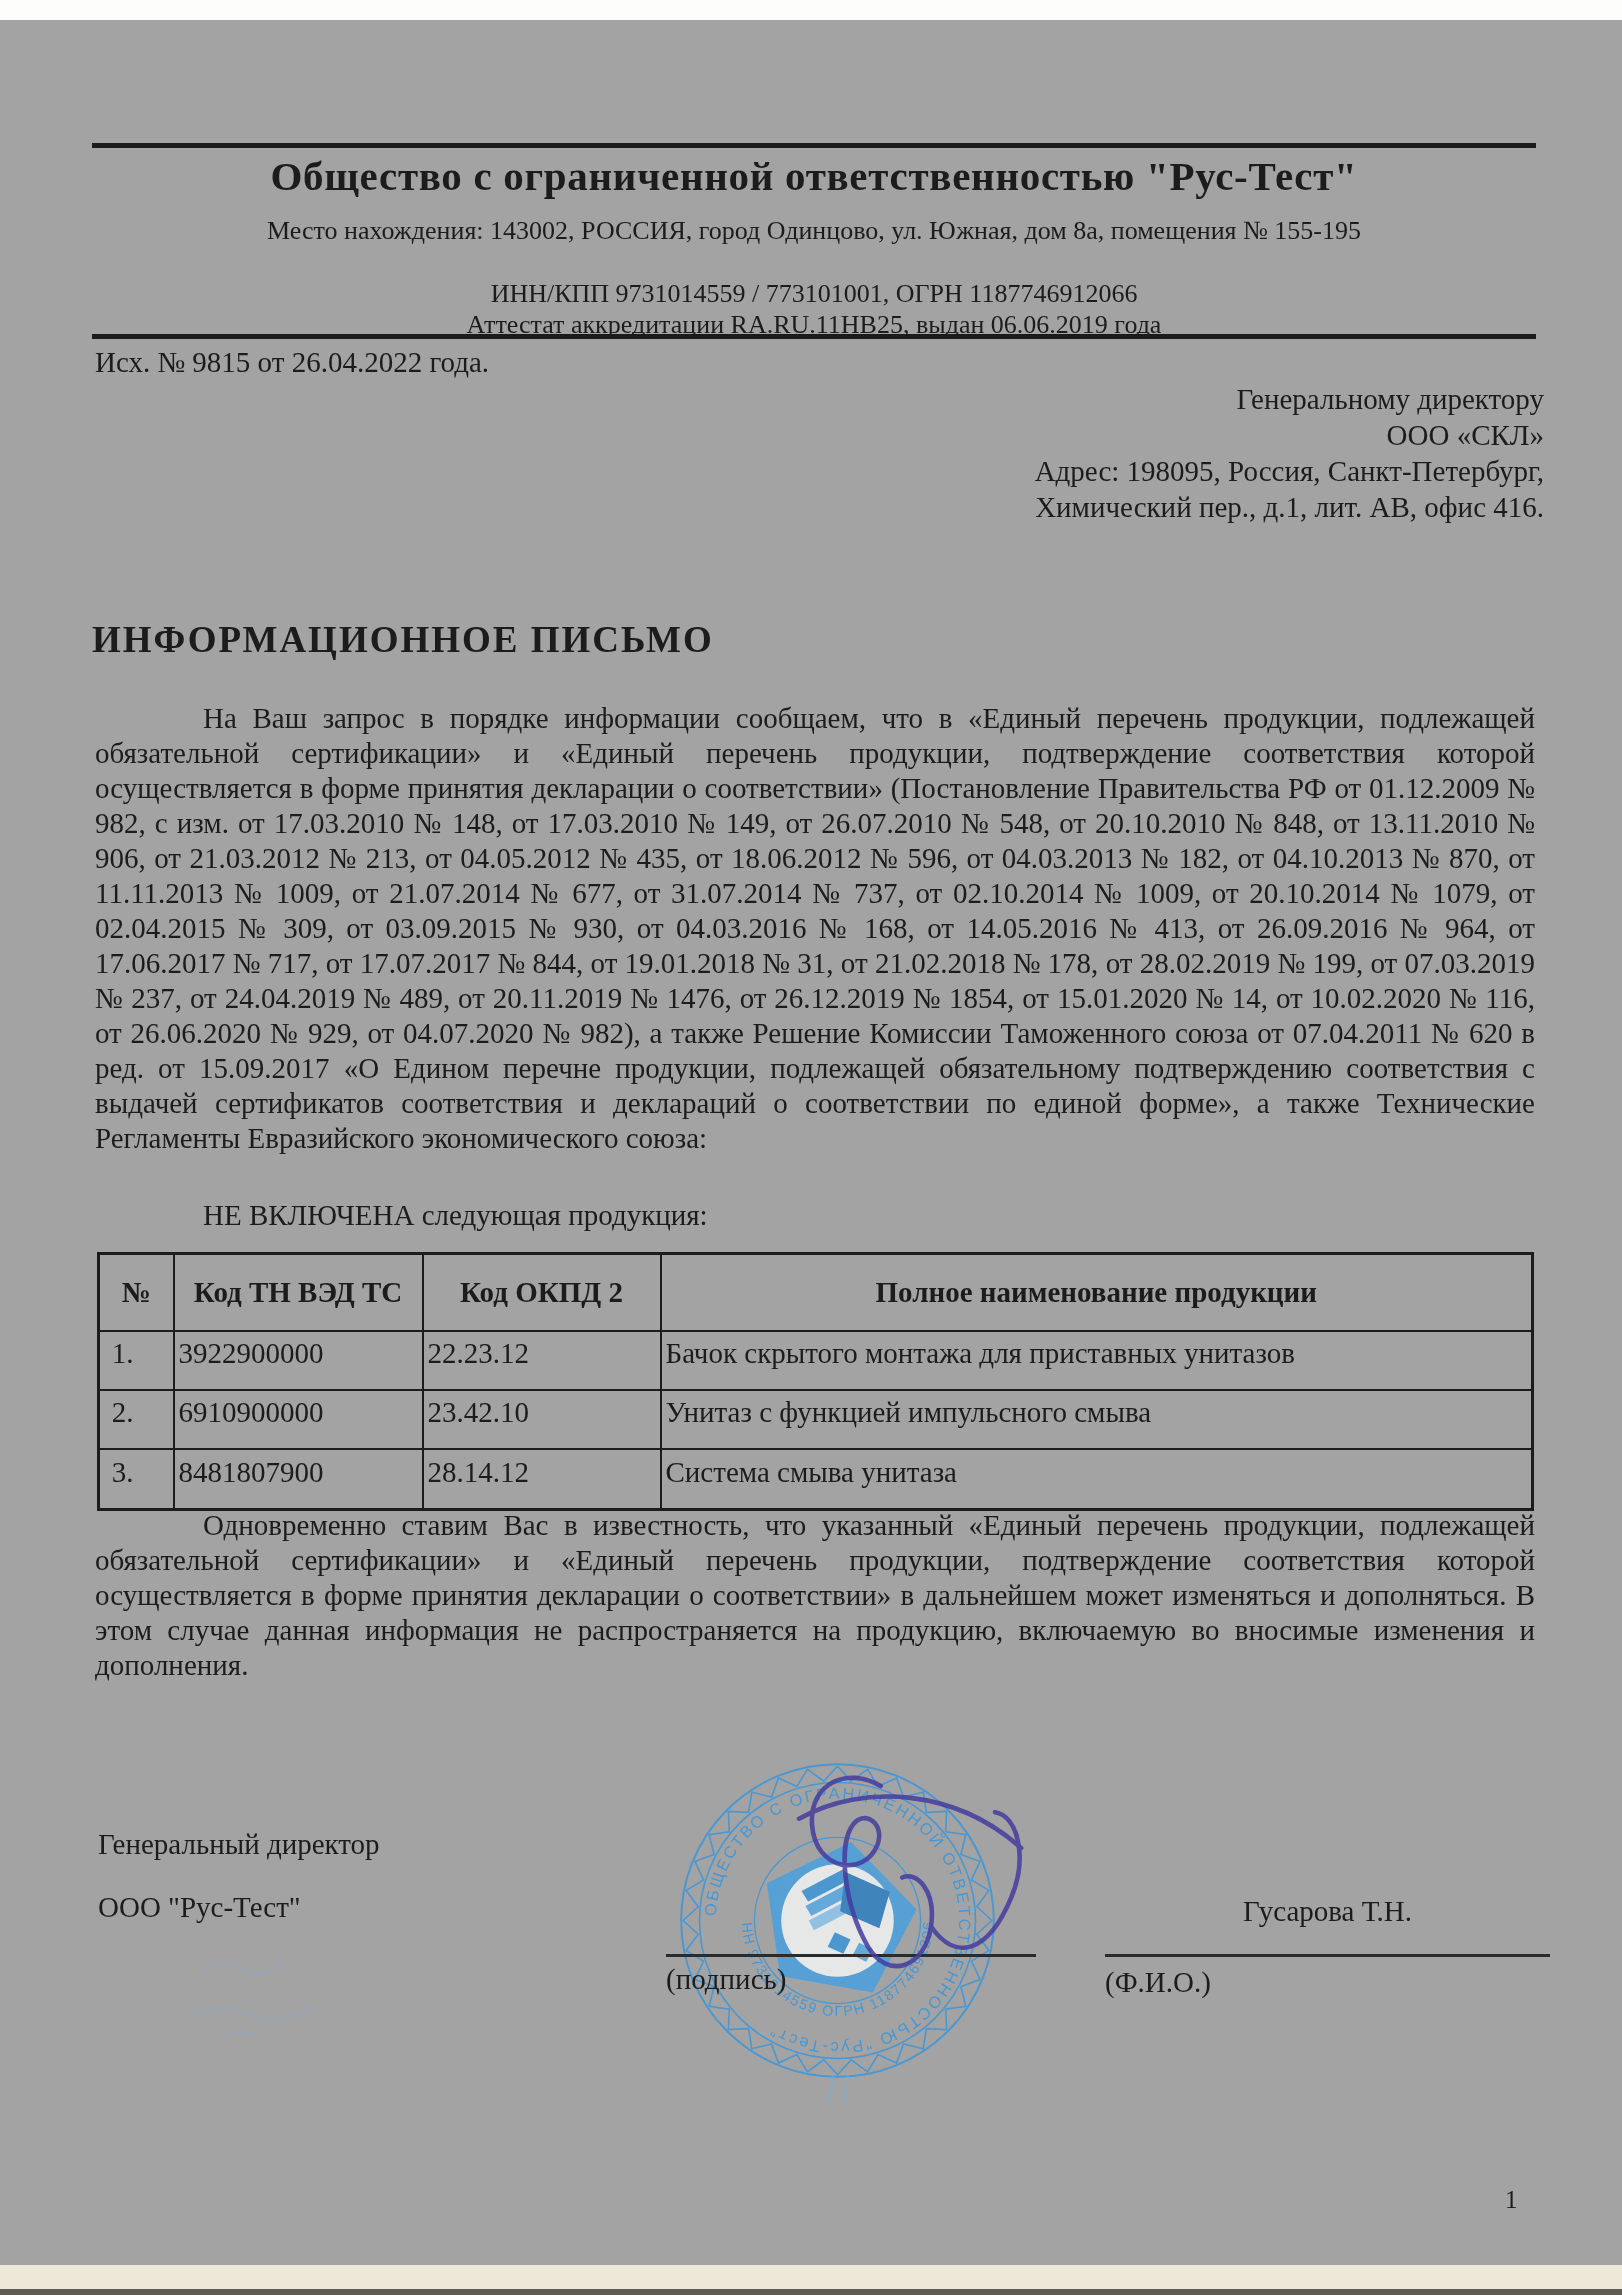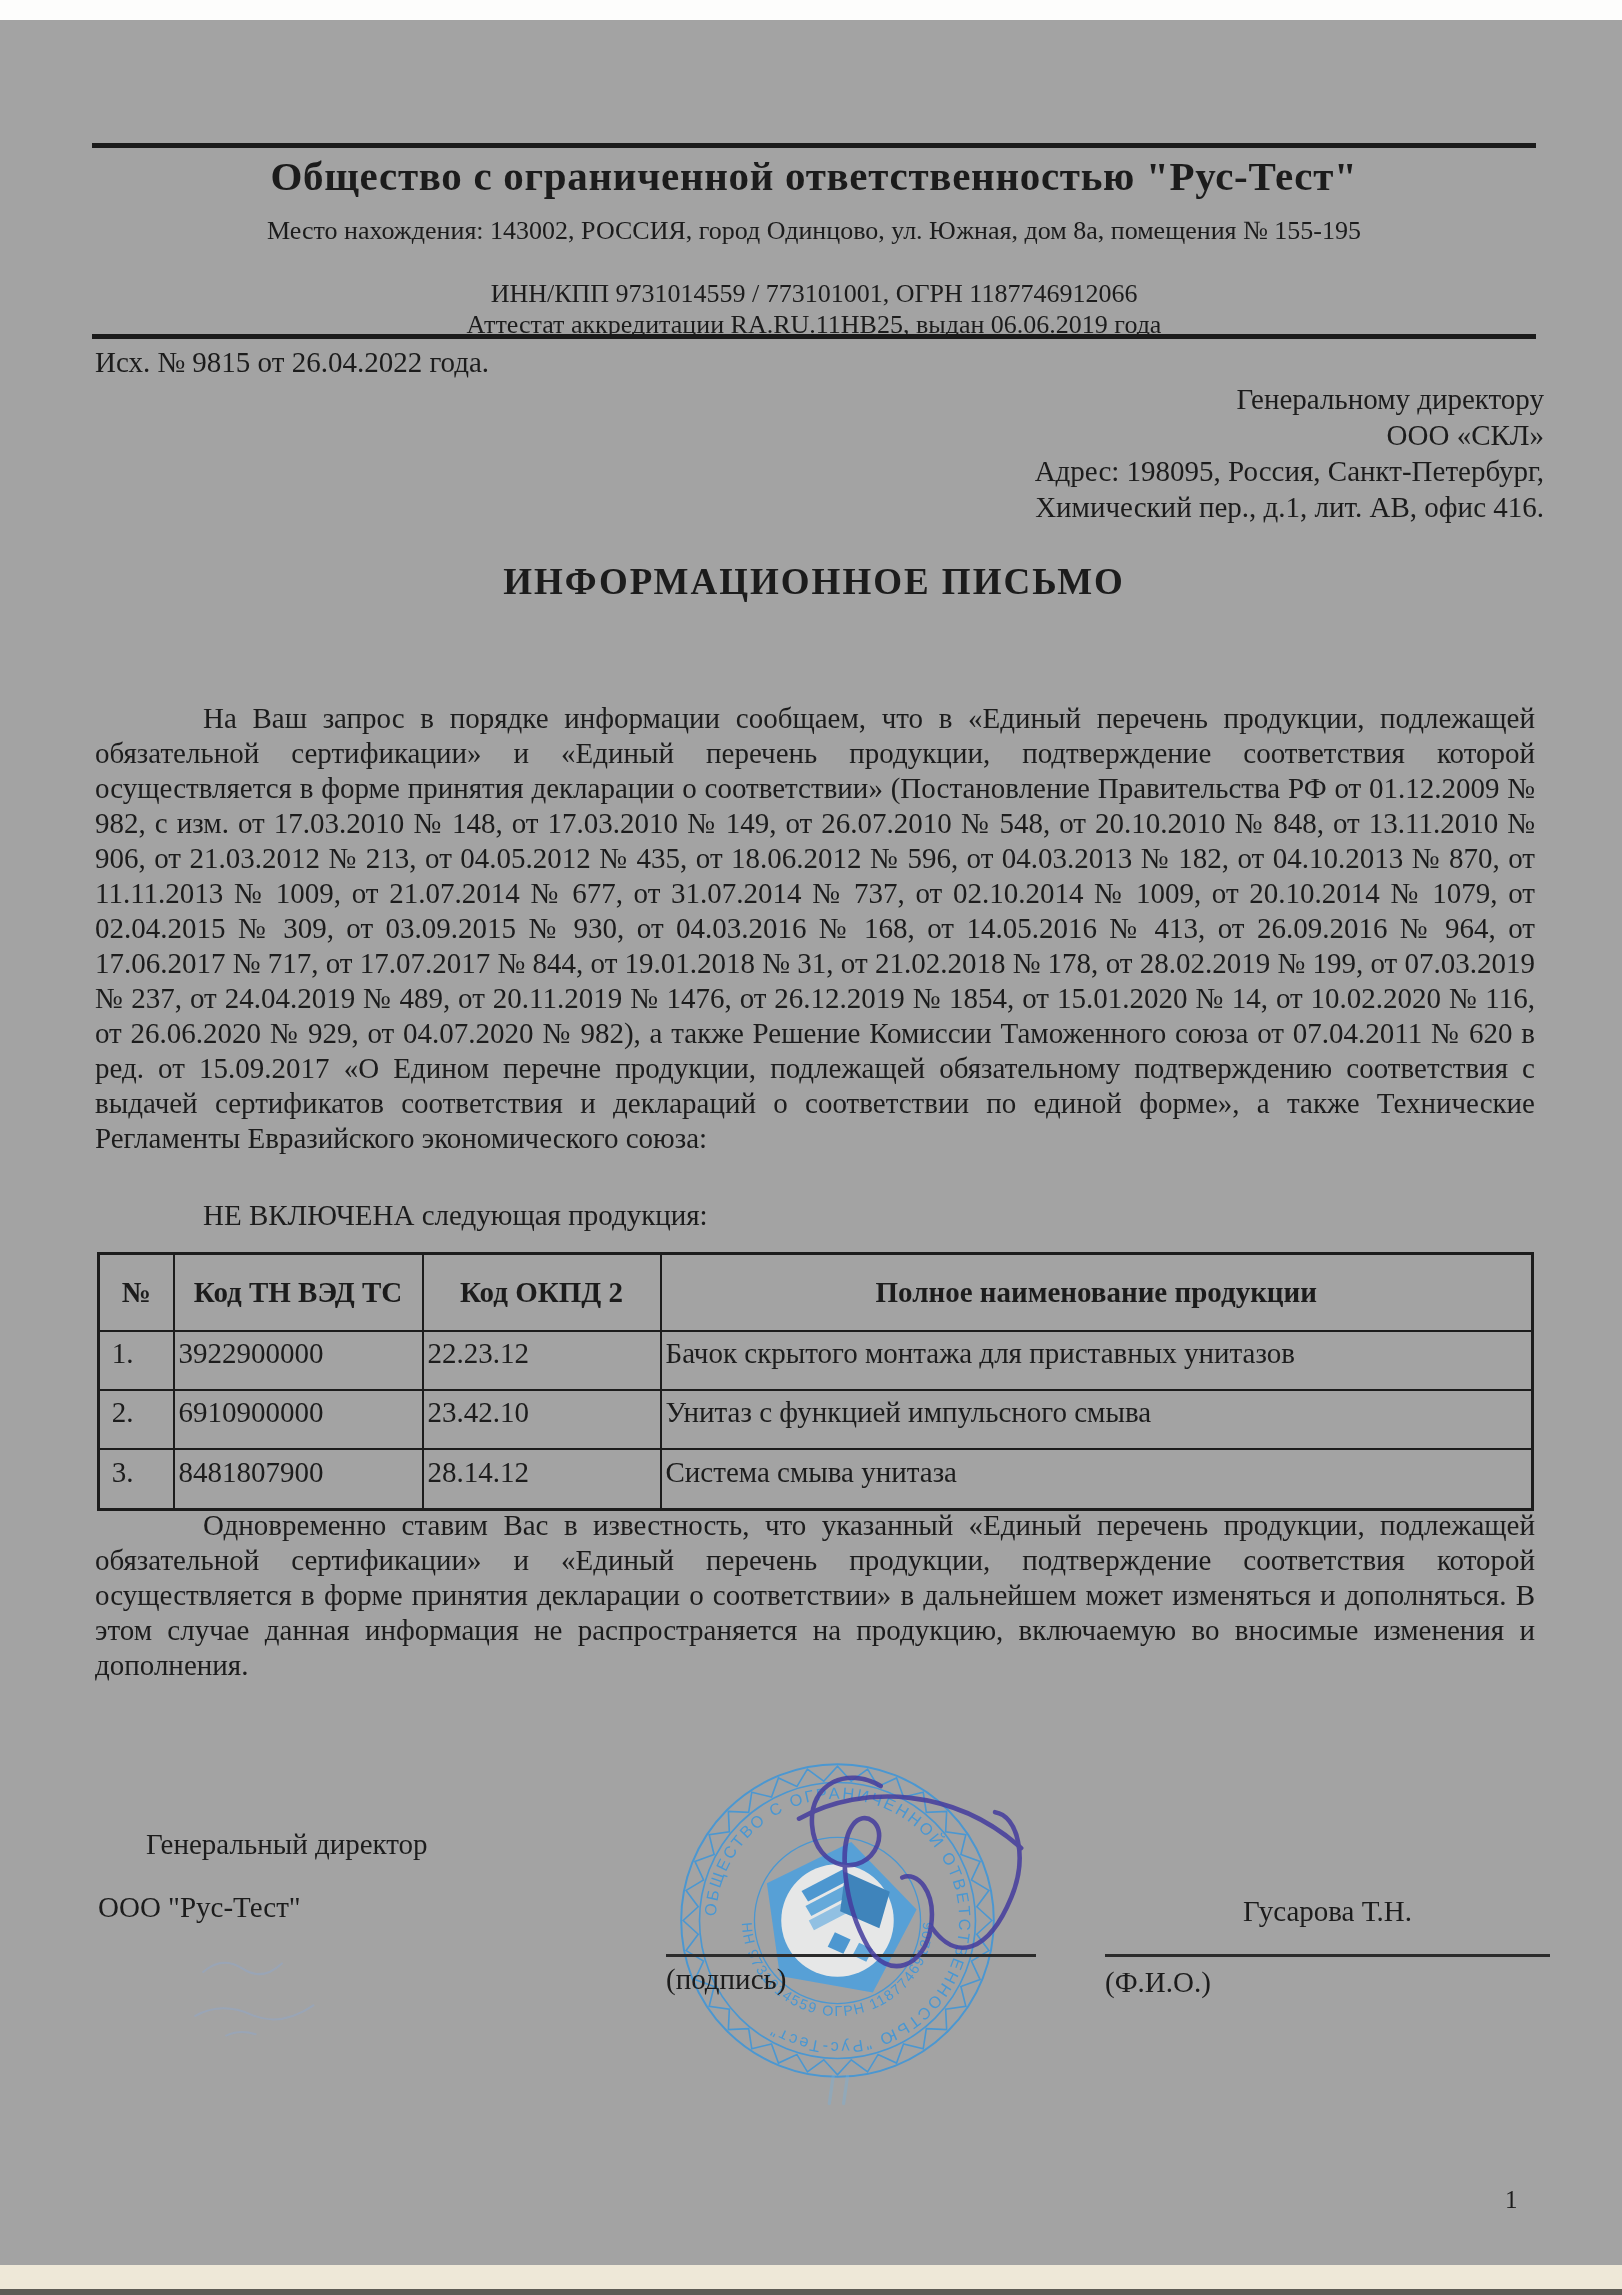--- a/index.html
+++ b/index.html
@@ -7,21 +7,21 @@
         font-family:"Liberation Serif","DejaVu Serif",serif;color:#1c1c1c;}
   .abs{position:absolute;}
   .edge-top{left:0;top:0;width:1623px;height:19.6px;background:#fdfdfc;}
   .edge-cream{left:0;top:2265px;width:1623px;height:23.6px;background:#eee8d8;}
   .edge-dark{left:0;top:2289px;width:1623px;height:6.5px;background:#5e5c55;}
   .rule{background:#1b1b1b;}
   .org-title{left:92px;top:152px;width:1444px;text-align:center;font-size:41px;font-weight:bold;letter-spacing:0.7px;}
   .hsub{left:92px;width:1444px;text-align:center;font-size:26px;}
   .outgoing{left:95px;top:346px;font-size:29px;}
   .recipient{right:79px;top:381px;text-align:right;font-size:29px;line-height:36px;}
-  .doc-title{left:92px;top:560px;width:1444px;text-align:center;font-size:37px;font-weight:bold;letter-spacing:2px;}
+  .doc-title{left:92px;top:618px;width:1444px;text-align:left;font-size:37px;font-weight:bold;letter-spacing:2px;}
   .bodytext{left:95px;width:1440px;font-size:29px;line-height:35px;text-align:justify;text-indent:108px;}
   .not-included{left:203px;top:1199px;font-size:29px;}
   .ltable{left:97px;top:1252px;border-collapse:collapse;table-layout:fixed;width:1433px;
           font-size:29px;border:3.3px solid #1c1c1c;}
   .ltable th,.ltable td{border:2px solid #1c1c1c;overflow:hidden;}
   .ltable th{height:73px;font-weight:bold;text-align:center;vertical-align:middle;}
   .ltable td{height:51px;vertical-align:top;padding-top:5.2px;text-align:left;}
   .ltable td.c1{padding-left:11.8px;}
   .ltable td.c2,.ltable td.c3,.ltable td.c4{padding-left:4px;}
   .sigline{height:2.6px;background:#2b2b2b;}
@@ -92,21 +92,21 @@
       <td class="c1">3.</td>
       <td class="c2">8481807900</td>
       <td class="c3">28.14.12</td>
       <td class="c4">Система смыва унитаза</td>
     </tr>
   </tbody>
     </table>
 
   <div class="abs bodytext" style="top:1508px;">Одновременно ставим Вас в известность, что указанный «Единый перечень продукции, подлежащей обязательной сертификации» и «Единый перечень продукции, подтверждение соответствия которой осуществляется в форме принятия декларации о соответствии» в дальнейшем может изменяться и дополняться. В этом случае данная информация не распространяется на продукцию, включаемую во вносимые изменения и дополнения.</div>
 
-  <div class="abs sig-label" style="left:98px;top:1828px;margin-left:48px;">Генеральный директор</div>
+  <div class="abs sig-label" style="left:98px;top:1828px;">Генеральный директор</div>
   <div class="abs sig-label" style="left:98px;top:1891px;">ООО "Рус-Тест"</div>
 
   <div class="abs stamp-wrap">
     <svg width="327" height="327" viewBox="0 0 500 500">
       <g fill="none" stroke="#3f96d8" opacity="0.88">
         <circle cx="250" cy="250" r="239" stroke-width="3"></circle>
         <path stroke-width="2.5" d="M486.0,250.0L463.0,271.0L481.5,296.0L454.8,312.1L468.0,340.3L438.7,350.9L446.2,381.1L415.4,385.8L416.9,416.9L385.8,415.4L381.1,446.2L350.9,438.7L340.3,468.0L312.1,454.8L296.0,481.5L271.0,463.0L250.0,486.0L229.0,463.0L204.0,481.5L187.9,454.8L159.7,468.0L149.1,438.7L118.9,446.2L114.2,415.4L83.1,416.9L84.6,385.8L53.8,381.1L61.3,350.9L32.0,340.3L45.2,312.1L18.5,296.0L37.0,271.0L14.0,250.0L37.0,229.0L18.5,204.0L45.2,187.9L32.0,159.7L61.3,149.1L53.8,118.9L84.6,114.2L83.1,83.1L114.2,84.6L118.9,53.8L149.1,61.3L159.7,32.0L187.9,45.2L204.0,18.5L229.0,37.0L250.0,14.0L271.0,37.0L296.0,18.5L312.1,45.2L340.3,32.0L350.9,61.3L381.1,53.8L385.8,84.6L416.9,83.1L415.4,114.2L446.2,118.9L438.7,149.1L468.0,159.7L454.8,187.9L481.5,204.0L463.0,229.0L486.0,250.0Z"></path>
         <circle cx="250" cy="250" r="211" stroke-width="2.5"></circle>
         <circle cx="250" cy="250" r="127" stroke-width="2"></circle>
       </g>

